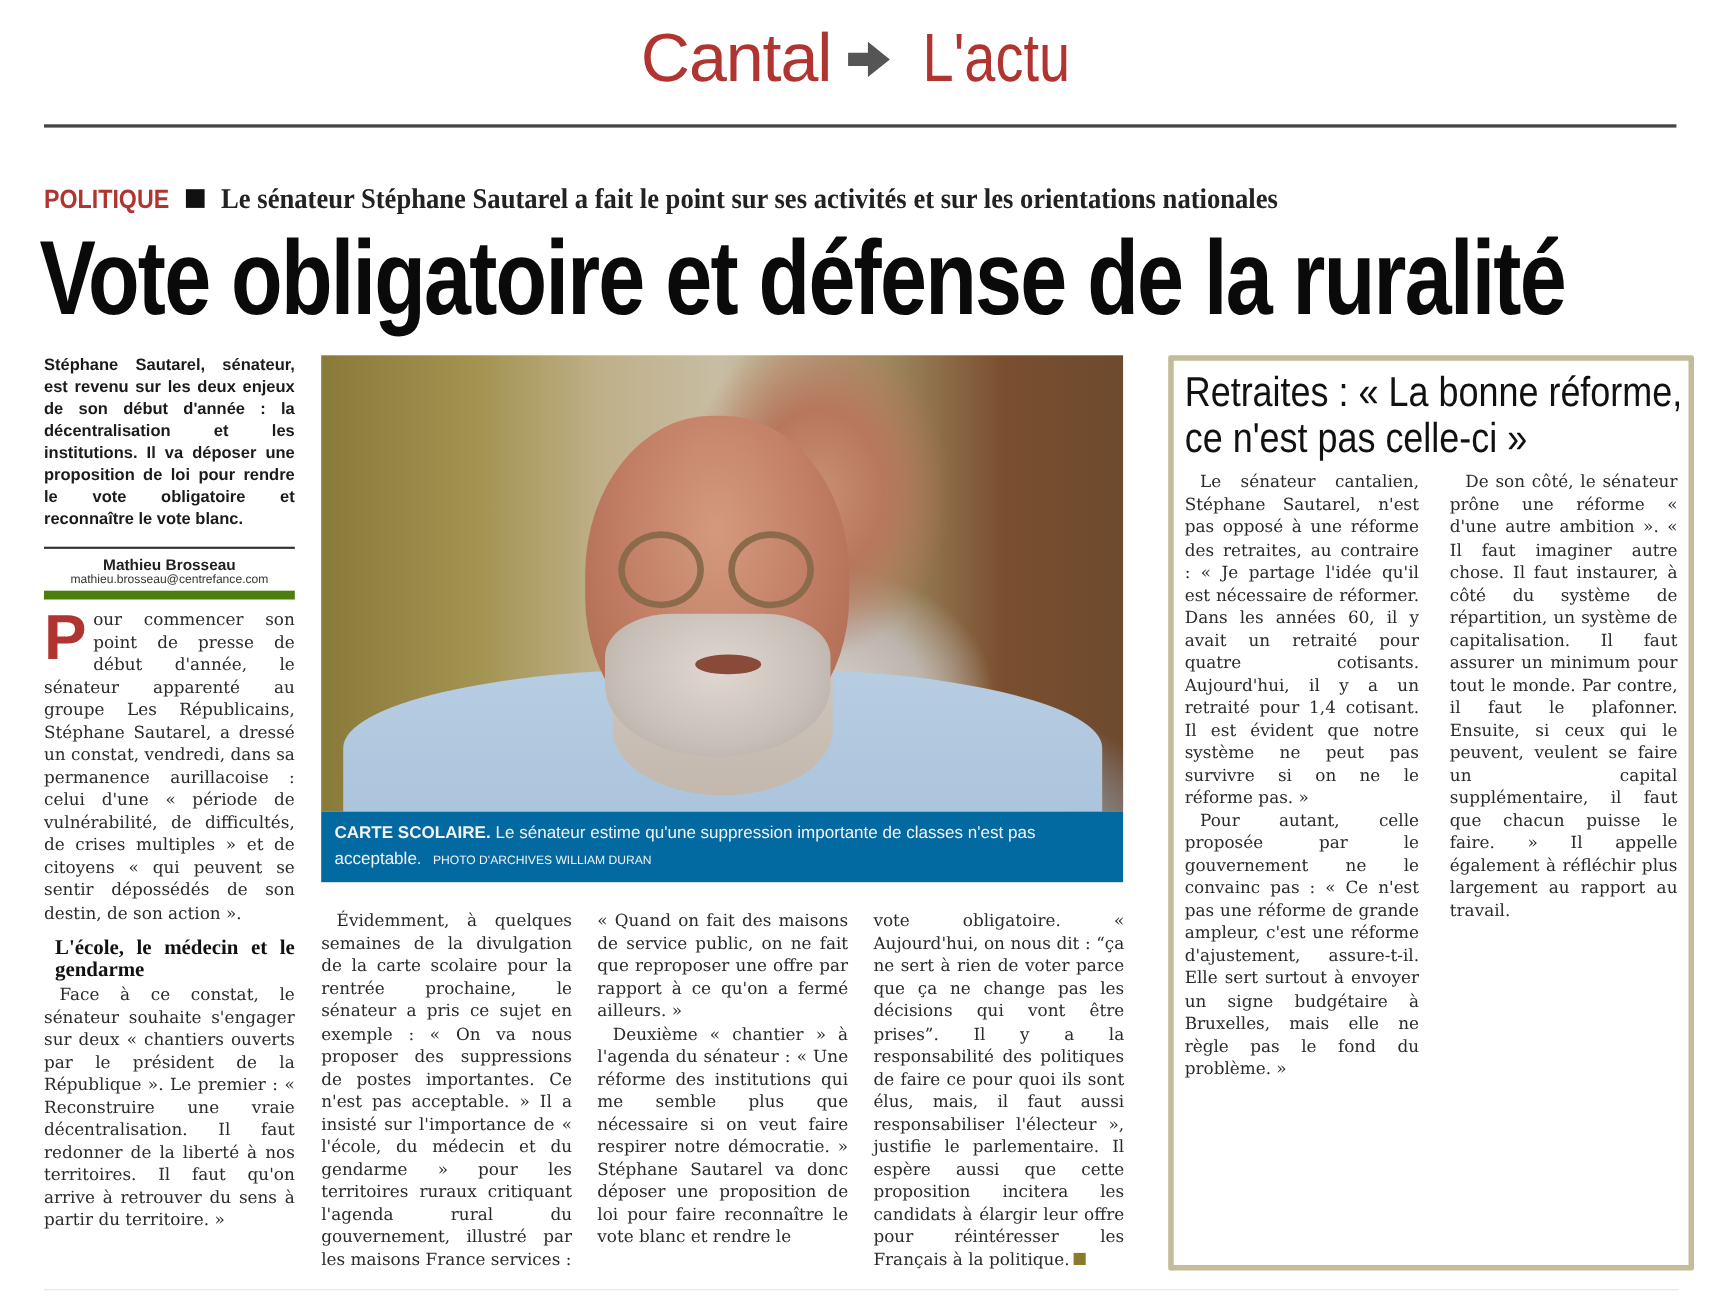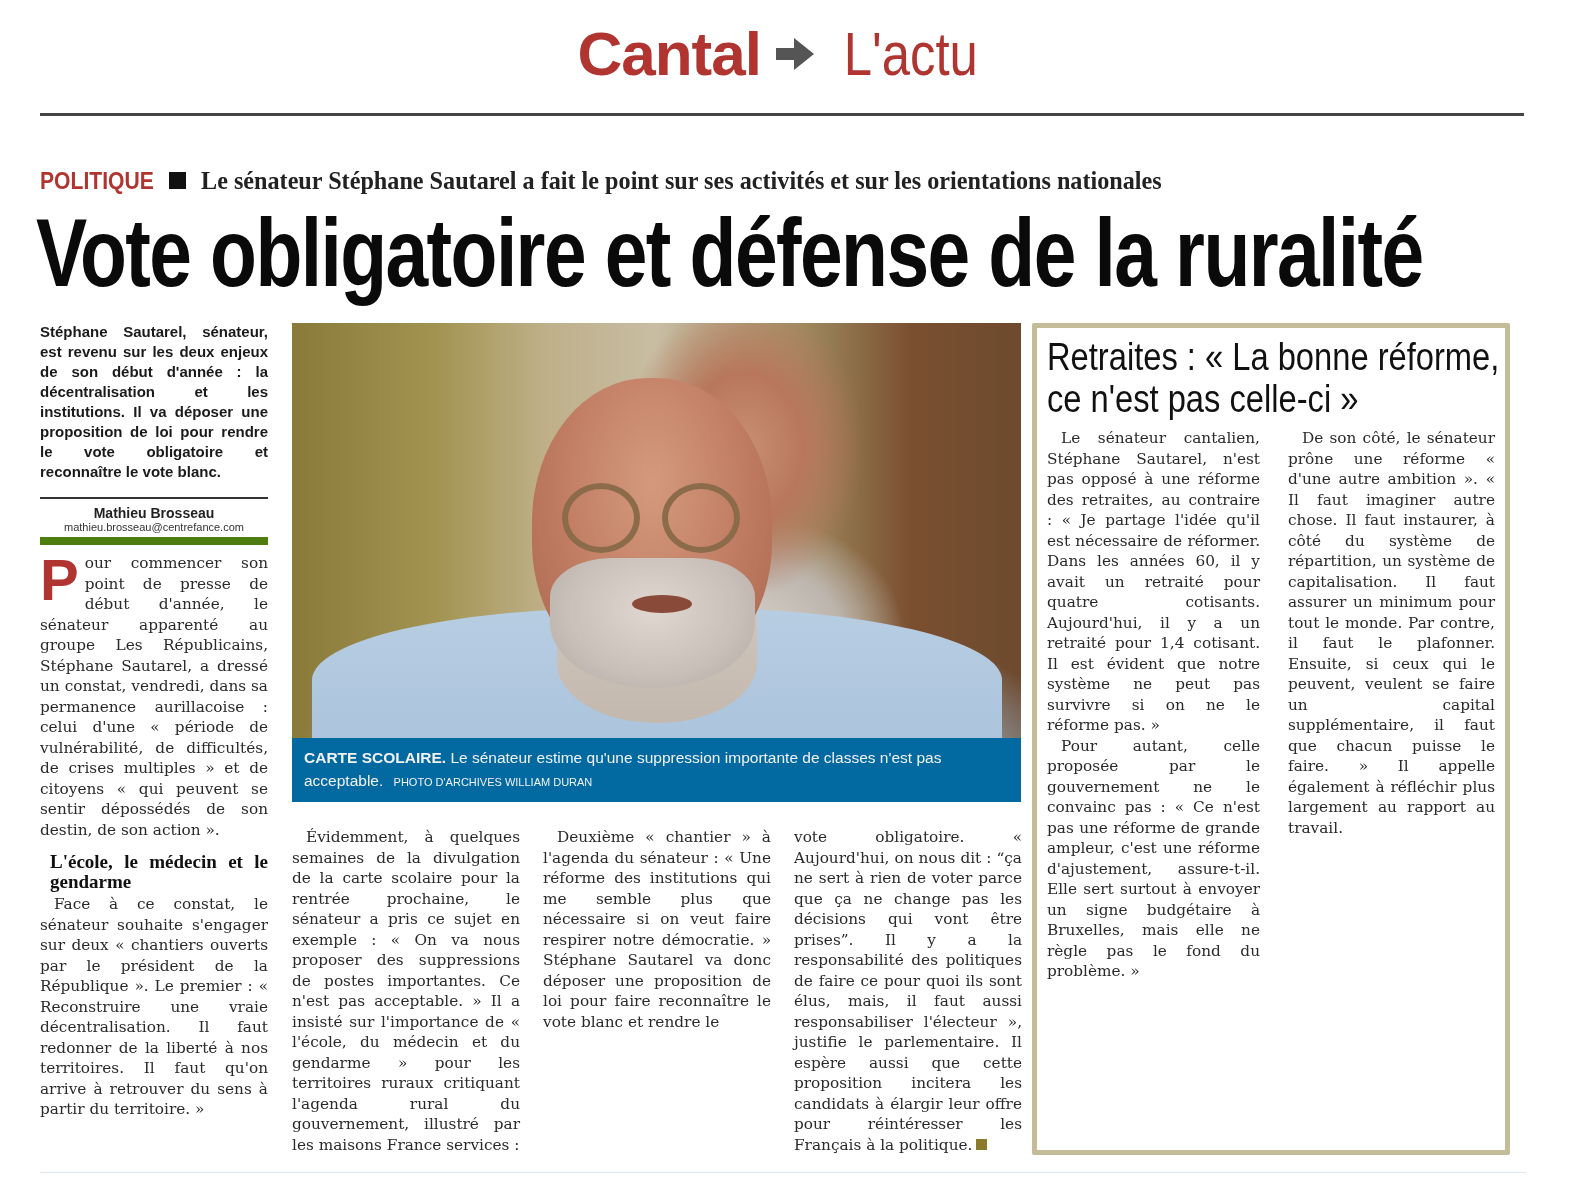--- a/index.html
+++ b/index.html
@@ -1,20 +1,20 @@
 <!DOCTYPE html>
 <html><head>
   <meta charset="utf-8">
   <style>
     * { box-sizing: border-box; margin: 0; padding: 0; }
     html, body { width: 1570px; height: 1195px; background: #ffffff; overflow: hidden; }
     body { position: relative; font-family: "DejaVu Serif", serif; color: #2a2a2a; }
 
     .masthead { position: absolute; left: 0; top: 18px; width: 1570px; text-align: center; height: 80px; }
-    .masthead .rubric { font-family: "Liberation Sans", sans-serif; font-size: 62px; font-weight: bold; color: #b03530; letter-spacing: -1px; vertical-align: middle; }
+    .masthead .rubric { font-family: "Liberation Sans", sans-serif; font-size: 62px; font-weight: normal; color: #b03530; letter-spacing: -1px; vertical-align: middle; }
     .masthead .sub { font-family: "Liberation Sans", sans-serif; font-size: 62px; font-weight: normal; color: #b03530; vertical-align: middle; transform: scaleX(0.82); display: inline-block; }
     .masthead .arrow { display: inline-block; vertical-align: middle; width: 42px; height: 36px; margin: 0 8px; }
     .top-rule { position: absolute; left: 40px; top: 113px; width: 1484px; height: 3px; background: #444; }
 
     .kicker { position: absolute; left: 40px; top: 166px; width: 1490px; white-space: nowrap; font-size: 25px; }
     .kicker .tag { font-family: "Liberation Sans", sans-serif; font-weight: bold; color: #b03530; font-size: 24px; display: inline-block; transform: scaleX(0.88); transform-origin: left; margin-right: -10px; }
     .kicker .sq { display: inline-block; width: 17px; height: 17px; background: #111; margin: 0 7px 0 2px; vertical-align: 0px; }
     .kicker .deck { font-family: "Liberation Serif", serif; font-weight: bold; color: #222; font-size: 26px; display: inline-block; transform: scaleX(0.93); transform-origin: left; }
 
     .headline { position: absolute; left: 36px; top: 198px; width: 1500px; font-family: "Liberation Sans", sans-serif; font-weight: bold; font-size: 96px; color: #0a0a0a; white-space: nowrap; letter-spacing: -2px; transform: scaleX(0.8); transform-origin: left; line-height: 110px; }
@@ -41,21 +41,21 @@
     .photo .beard { position: absolute; left: 258px; top: 235px; width: 205px; height: 130px; border-radius: 30% 30% 50% 50%; background: radial-gradient(ellipse at 50% 40%, #e0d8d0 0%, #c8c0b8 60%, #b0a8a0 100%); }
     .photo .mouth { position: absolute; left: 340px; top: 272px; width: 60px; height: 18px; border-radius: 50%; background: #8a4a3a; }
     .photo .glass { position: absolute; top: 160px; width: 78px; height: 70px; border: 6px solid #8b6b4a; border-radius: 50%; }
     .photo .glass.l { left: 270px; } .photo .glass.r { left: 370px; }
     .photo .shirt { position: absolute; left: 20px; top: 285px; width: 690px; height: 160px; border-radius: 45% 45% 0 0; background: linear-gradient(180deg, #b7cde2 0%, #a9c2db 100%); }
     .photo .collar { position: absolute; left: 265px; top: 280px; width: 200px; height: 120px; background: linear-gradient(180deg, #d0c6bd 0%, #c3b8ad 100%); border-radius: 0 0 50% 50%; }
     .caption { position: absolute; left: 292px; top: 738px; width: 729px; height: 64px; background: #0369a1; color: #f2f2f2; font-family: "Liberation Sans", sans-serif; padding: 8px 12px; font-size: 15.5px; line-height: 23px; }
     .caption .cap-lead { font-weight: bold; }
     .caption .credit { font-size: 11px; margin-left: 6px; }
 
-    .sidebar { position: absolute; left: 1032px; top: 323px; width: 478px; height: 832px; border: 5px solid #c4bb98; border-radius: 2px; background: #ffffff; }
+    .sidebar { position: absolute; left: 1062px; top: 323px; width: 478px; height: 832px; border: 5px solid #c4bb98; border-radius: 2px; background: #ffffff; }
     .sidebar .sb-title { position: absolute; left: 10px; top: 8px; width: 460px; font-family: "Liberation Sans", sans-serif; font-size: 38px; line-height: 42px; color: #111; transform: scaleX(0.86); transform-origin: left; white-space: nowrap; }
     .sb-chapo { font-family: "Liberation Sans", sans-serif; font-weight: bold; font-size: 15.3px; line-height: 20.4px; color: #1a1a1a; text-align: justify; }
 
     .end-sq { display: inline-block; width: 11px; height: 11px; background: #8a7a2c; vertical-align: 0; margin-left: 4px; }
     .bottom-rule { position: absolute; left: 40px; top: 1172px; width: 1486px; height: 1px; background: #dbe6ee; }
   </style>
 </head>
 <body>
 
 <header class="masthead">
@@ -99,20 +99,21 @@
 <div class="caption">
   <span class="cap-lead">CARTE SCOLAIRE.</span>
   <span>Le sénateur estime qu'une suppression importante de classes n'est pas acceptable.</span>
   <span class="credit">PHOTO D'ARCHIVES WILLIAM DURAN</span>
 </div>
 
 <div class="col" style="left:292px; top:827px; width:228px;">
   <p>Évidemment, à quelques semaines de la divulgation de la carte scolaire pour la rentrée prochaine, le sénateur a pris ce sujet en exemple : « On va nous proposer des suppressions de postes importantes. Ce n'est pas acceptable. » Il a insisté sur l'importance de « l'école, du médecin et du gendarme » pour les territoires ruraux critiquant l'agenda rural du gouvernement, illustré par les maisons France services :</p>
 </div>
 <div class="col" style="left:543px; top:827px; width:228px;">
+  <p class="noindent">« Quand on fait des maisons de service public, on ne fait que reproposer une offre par rapport à ce qu'on a fermé ailleurs. »</p>
   <p>Deuxième « chantier » à l'agenda du sénateur : « Une réforme des institutions qui me semble plus que nécessaire si on veut faire respirer notre démocratie. » Stéphane Sautarel va donc déposer une proposition de loi pour faire reconnaître le vote blanc et rendre le</p>
 </div>
 <div class="col" style="left:794px; top:827px; width:228px;">
   <p class="noindent"><span>vote obligatoire. « Aujourd'hui, on nous dit : “ça ne sert à rien de voter parce que ça ne change pas les décisions qui vont être prises”. Il y a la responsabilité des politiques de faire ce pour quoi ils sont élus, mais, il faut aussi responsabiliser l'électeur », justifie le parlementaire. Il espère aussi que cette proposition incitera les candidats à élargir leur offre pour réintéresser les Français à la politique.</span><span class="end-sq"></span></p>
 </div>
 
 <aside class="sidebar">
   <div class="sb-title">
     <div>Retraites : « La bonne réforme,</div>
     <div>ce n'est pas celle-ci »</div>

